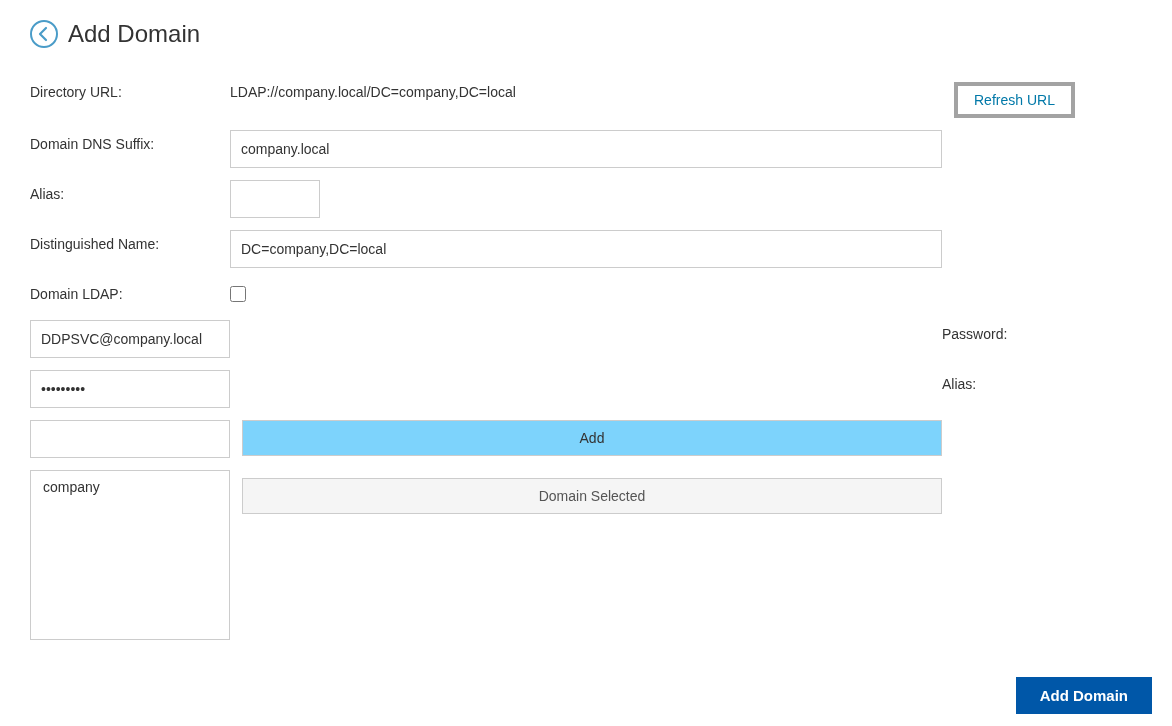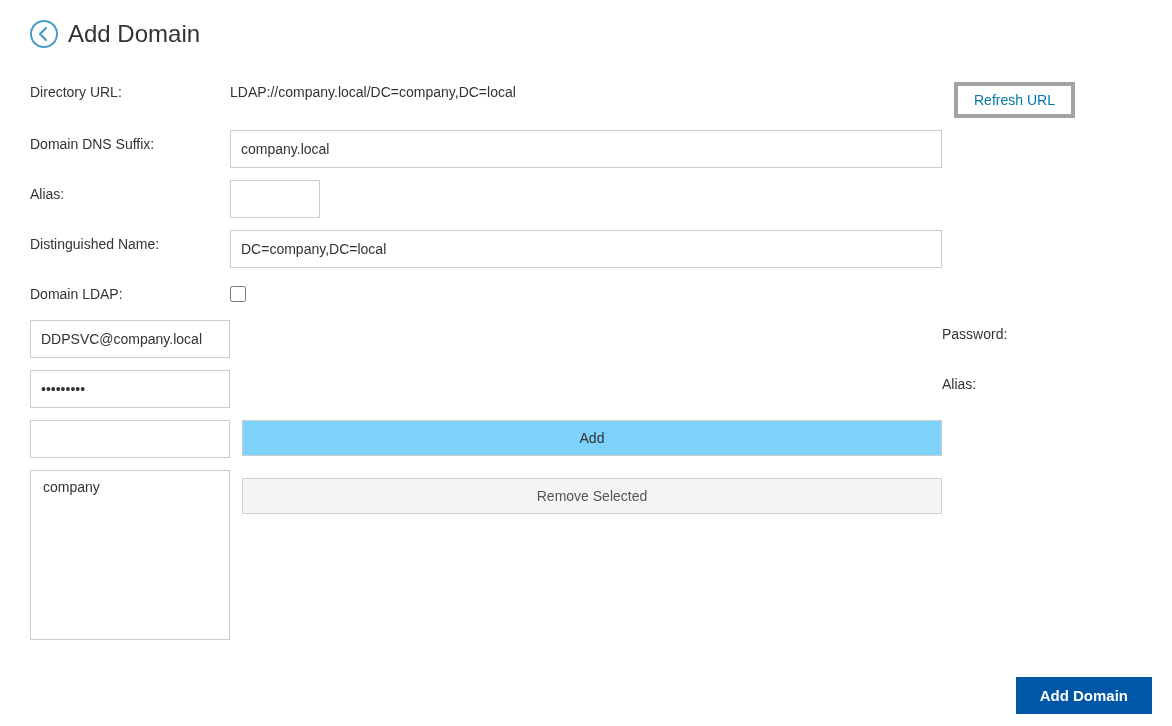--- a/index.html
+++ b/index.html
@@ -257,21 +257,21 @@
       <button class="add-btn">Add</button>
     </div>
 
     <div class="form-label"></div>
     <div class="form-field">
       <div class="alias-listbox">
         <div class="alias-listbox-item">company</div>
       </div>
     </div>
     <div class="form-action">
-      <button class="remove-btn">Remove Selected</button>
+      <button class="remove-btn">Domain Selected</button>
     </div>
 
   </div>
 </div>
 
 <div class="bottom-bar">
   <button class="add-domain-btn">Add Domain</button>
 </div>
 
 </body></html>

